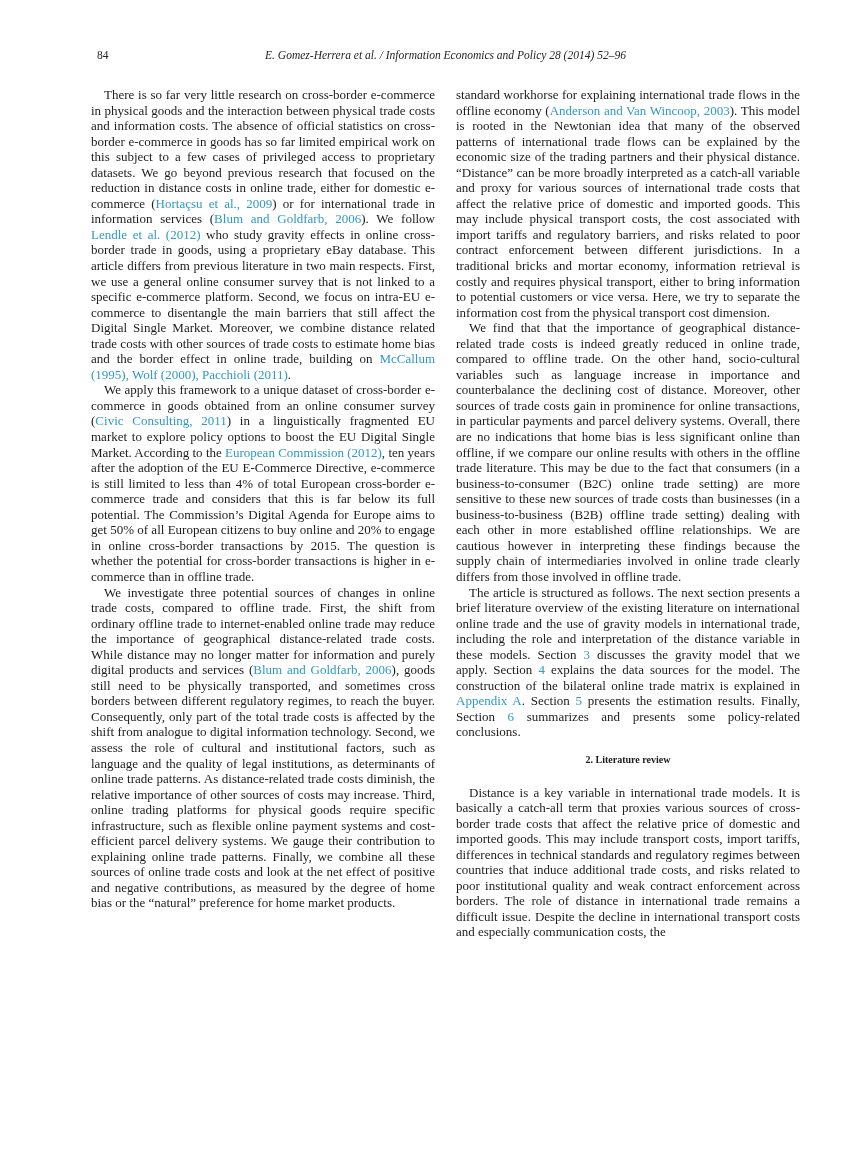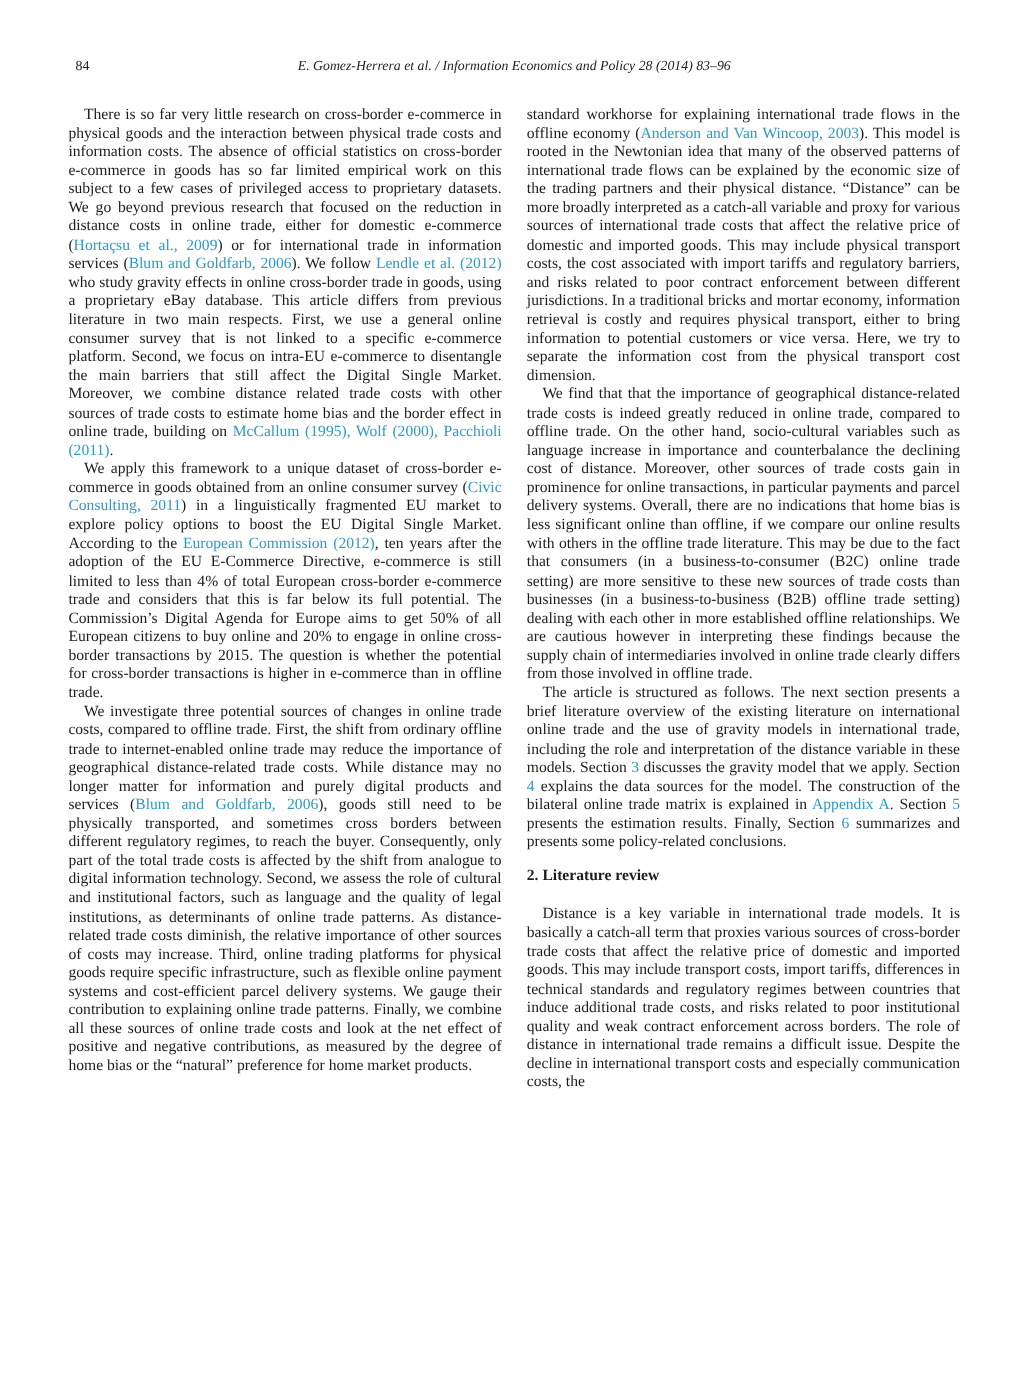--- a/index.html
+++ b/index.html
@@ -5,21 +5,21 @@
   html, body { margin: 0; padding: 0; background: #ffffff; }
   body {
     width: 846px; height: 1155px;
     font-family: "Liberation Serif", serif;
     color: #1e1b1c;
     overflow: hidden;
   }
   .page {
     box-sizing: border-box;
     width: 846px; height: 1155px;
-    padding: 49px 46px 0 57px;
+    padding: 49px 46px 0 91px;
     background: #ffffff;
   }
   .running-head {
     position: relative;
     height: 15px;
     margin-bottom: 23px;
     font-size: 11.5px;
     color: #262223;
   }
   .pagenum {
@@ -43,34 +43,34 @@
     line-height: 15.55px;
     text-align: justify;
   }
   p.para.indent { text-indent: 13px; }
   a.cite {
     color: var(--link-color, #2e9ac6);
     text-decoration: none;
     cursor: pointer;
   }
   h2.section-heading {
-    font-size: 13px;
+    font-size: 10px;
     font-weight: bold;
     margin: 12px 0 17px 0;
-    text-align: left;
+    text-align: center;
     line-height: 15.55px;
   }
 </style>
 </head>
 <body style="color: rgb(30, 27, 28);">
 
 <div class="page">
   <header class="running-head">
     <span class="pagenum">84</span>
-    <span class="running-title">E. Gomez-Herrera et al. / Information Economics and Policy 28 (2014) 83–96</span>
+    <span class="running-title">E. Gomez-Herrera et al. / Information Economics and Policy 28 (2014) 52–96</span>
   </header>
   <main class="columns">
     <div class="col" id="col-left">
         <p class="para indent">There is so far very little research on cross-border e-commerce in physical goods and the interaction between physical trade costs and information costs. The absence of official statistics on cross-border e-commerce in goods has so far limited empirical work on this subject to a few cases of privileged access to proprietary datasets. We go beyond previous research that focused on the reduction in distance costs in online trade, either for domestic e-commerce (<a class="cite">Hortaçsu et al., 2009</a>) or for international trade in information services (<a class="cite">Blum and Goldfarb, 2006</a>). We follow <a class="cite">Lendle et al. (2012)</a> who study gravity effects in online cross-border trade in goods, using a proprietary eBay database. This article differs from previous literature in two main respects. First, we use a general online consumer survey that is not linked to a specific e-commerce platform. Second, we focus on intra-EU e-commerce to disentangle the main barriers that still affect the Digital Single Market. Moreover, we combine distance related trade costs with other sources of trade costs to estimate home bias and the border effect in online trade, building on <a class="cite">McCallum (1995), Wolf (2000), Pacchioli (2011)</a>.</p>
         <p class="para indent">We apply this framework to a unique dataset of cross-border e-commerce in goods obtained from an online consumer survey (<a class="cite">Civic Consulting, 2011</a>) in a linguistically fragmented EU market to explore policy options to boost the EU Digital Single Market. According to the <a class="cite">European Commission (2012)</a>, ten years after the adoption of the EU E-Commerce Directive, e-commerce is still limited to less than 4% of total European cross-border e-commerce trade and considers that this is far below its full potential. The Commission’s Digital Agenda for Europe aims to get 50% of all European citizens to buy online and 20% to engage in online cross-border transactions by 2015. The question is whether the potential for cross-border transactions is higher in e-commerce than in offline trade.</p>
         <p class="para indent">We investigate three potential sources of changes in online trade costs, compared to offline trade. First, the shift from ordinary offline trade to internet-enabled online trade may reduce the importance of geographical distance-related trade costs. While distance may no longer matter for information and purely digital products and services (<a class="cite">Blum and Goldfarb, 2006</a>), goods still need to be physically transported, and sometimes cross borders between different regulatory regimes, to reach the buyer. Consequently, only part of the total trade costs is affected by the shift from analogue to digital information technology. Second, we assess the role of cultural and institutional factors, such as language and the quality of legal institutions, as determinants of online trade patterns. As distance-related trade costs diminish, the relative importance of other sources of costs may increase. Third, online trading platforms for physical goods require specific infrastructure, such as flexible online payment systems and cost-efficient parcel delivery systems. We gauge their contribution to explaining online trade patterns. Finally, we combine all these sources of online trade costs and look at the net effect of positive and negative contributions, as measured by the degree of home bias or the “natural” preference for home market products.</p>
       </div>
     <div class="col" id="col-right">
         <p class="para">standard workhorse for explaining international trade flows in the offline economy (<a class="cite">Anderson and Van Wincoop, 2003</a>). This model is rooted in the Newtonian idea that many of the observed patterns of international trade flows can be explained by the economic size of the trading partners and their physical distance. “Distance” can be more broadly interpreted as a catch-all variable and proxy for various sources of international trade costs that affect the relative price of domestic and imported goods. This may include physical transport costs, the cost associated with import tariffs and regulatory barriers, and risks related to poor contract enforcement between different jurisdictions. In a traditional bricks and mortar economy, information retrieval is costly and requires physical transport, either to bring information to potential customers or vice versa. Here, we try to separate the information cost from the physical transport cost dimension.</p>
         <p class="para indent">We find that that the importance of geographical distance-related trade costs is indeed greatly reduced in online trade, compared to offline trade. On the other hand, socio-cultural variables such as language increase in importance and counterbalance the declining cost of distance. Moreover, other sources of trade costs gain in prominence for online transactions, in particular payments and parcel delivery systems. Overall, there are no indications that home bias is less significant online than offline, if we compare our online results with others in the offline trade literature. This may be due to the fact that consumers (in a business-to-consumer (B2C) online trade setting) are more sensitive to these new sources of trade costs than businesses (in a business-to-business (B2B) offline trade setting) dealing with each other in more established offline relationships. We are cautious however in interpreting these findings because the supply chain of intermediaries involved in online trade clearly differs from those involved in offline trade.</p>

